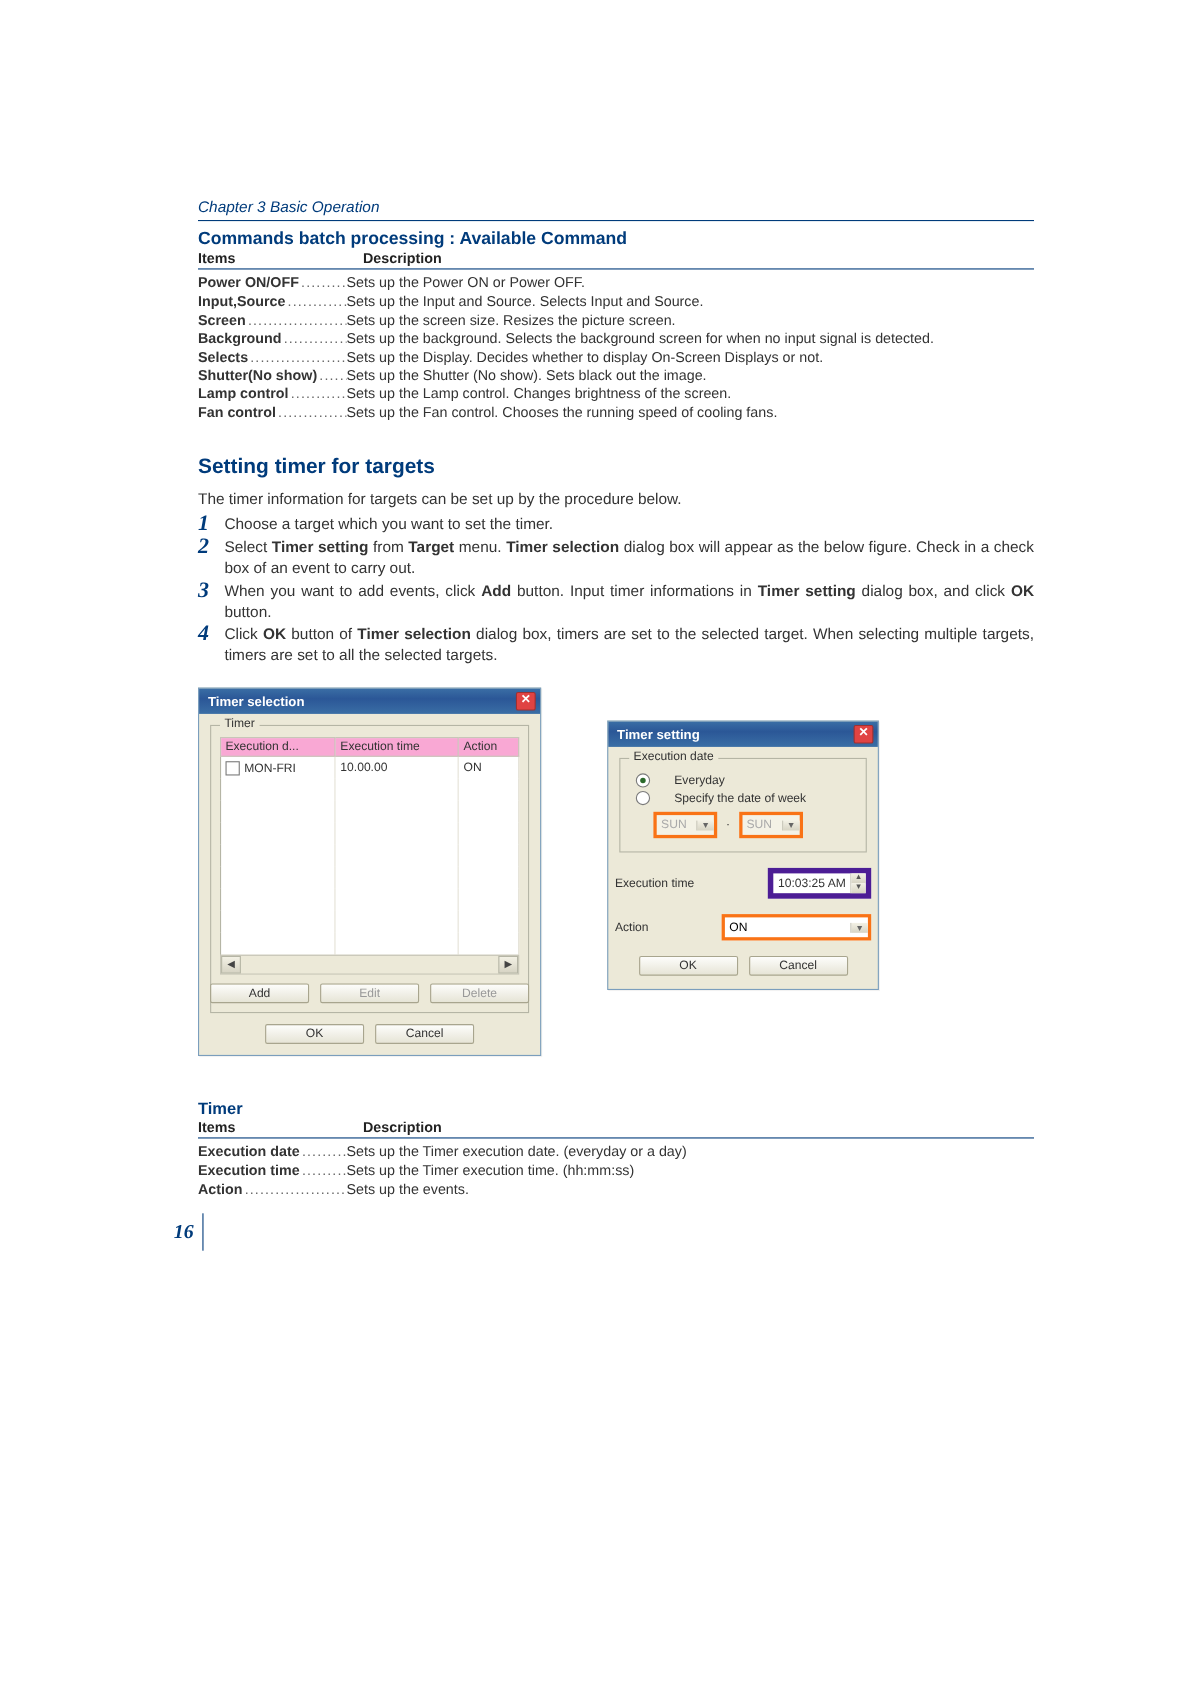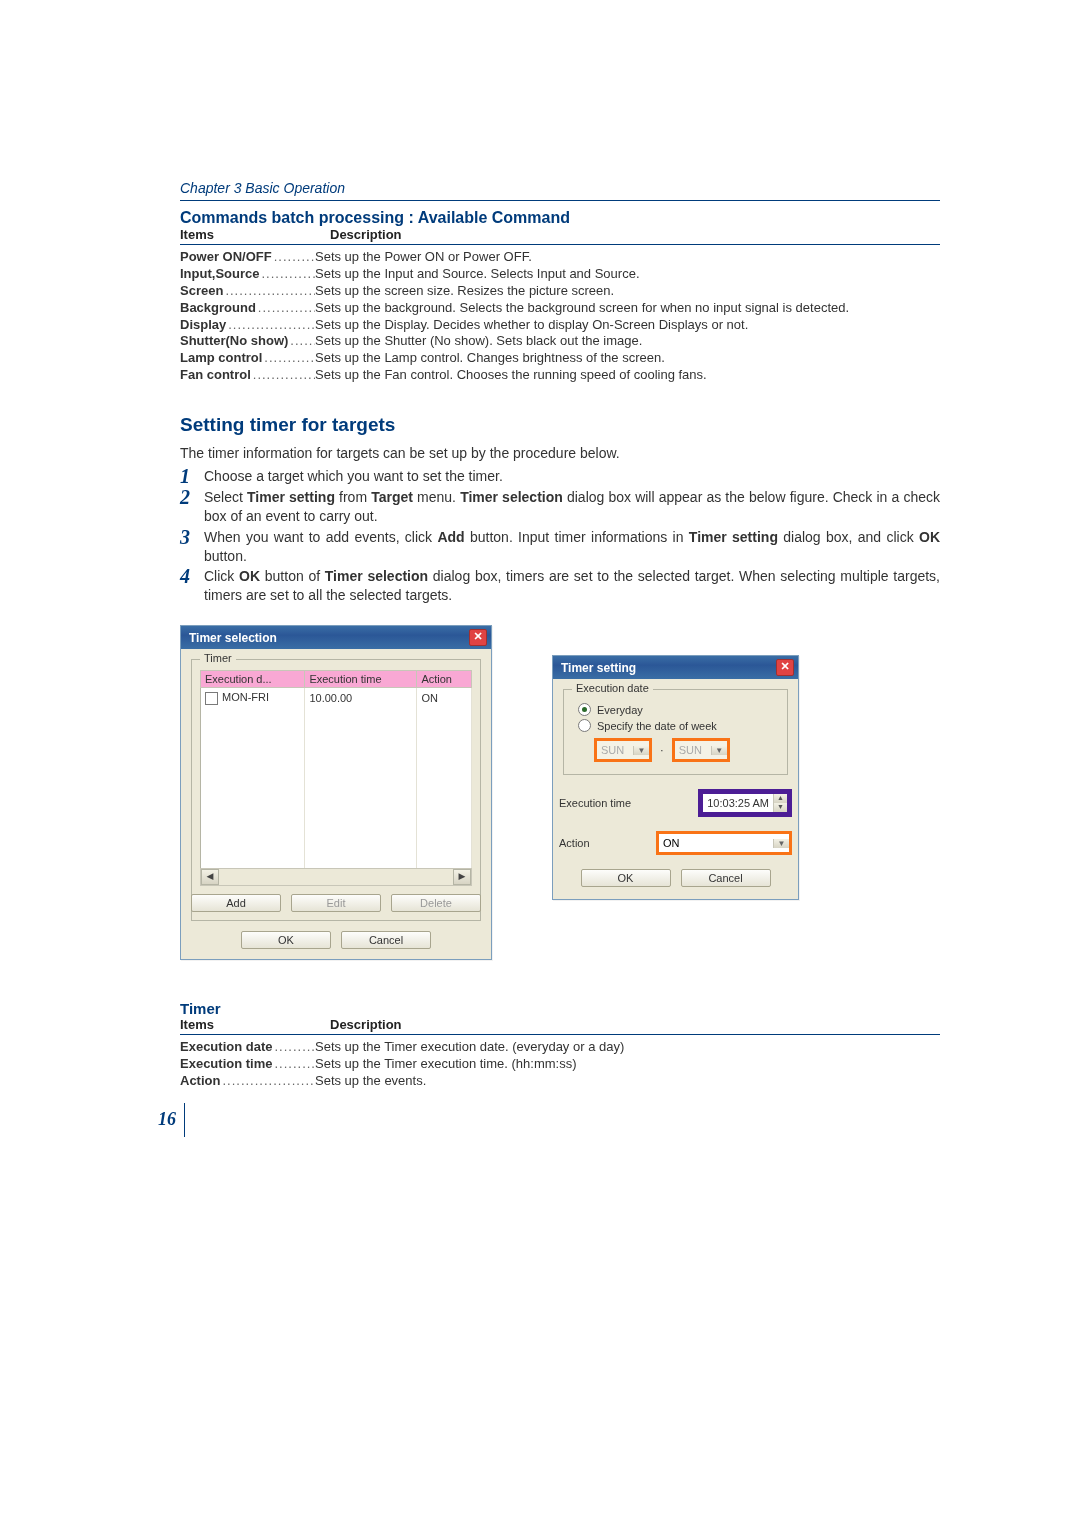--- a/index.html
+++ b/index.html
@@ -173,21 +173,21 @@
     background: linear-gradient(#fdfdfb,#e6e4d6);
     border: 1px solid #a8a58e;
     border-radius: 2px;
     font-size: 11px;
     text-align: center;
   }
   .winbtn.disabled { color: #999; }
   .radio-row {
     display: flex;
     align-items: flex-end;
-    gap: 6px;
+    gap: 22px;
     margin: 3px 0 3px 6px;
     font-size: 11px;
   }
   .radio {
     width: 11px; height: 11px;
     border: 1px solid #7a7a7a;
     border-radius: 50%;
     display: inline-flex;
     align-items: center;
     justify-content: center;
@@ -287,21 +287,21 @@
       </div>
     <div class="cmd-row">
         <div class="cmd-item"><b>Screen</b></div>
         <div class="cmd-desc">Sets up the screen size. Resizes the picture screen.</div>
       </div>
     <div class="cmd-row">
         <div class="cmd-item"><b>Background</b></div>
         <div class="cmd-desc">Sets up the background. Selects the background screen for when no input signal is detected.</div>
       </div>
     <div class="cmd-row">
-        <div class="cmd-item"><b>Display</b></div>
+        <div class="cmd-item"><b>Selects</b></div>
         <div class="cmd-desc">Sets up the Display. Decides whether to display On-Screen Displays or not.</div>
       </div>
     <div class="cmd-row">
         <div class="cmd-item"><b>Shutter(No show)</b></div>
         <div class="cmd-desc">Sets up the Shutter (No show). Sets black out the image.</div>
       </div>
     <div class="cmd-row">
         <div class="cmd-item"><b>Lamp control</b></div>
         <div class="cmd-desc">Sets up the Lamp control. Changes brightness of the screen.</div>
       </div>

